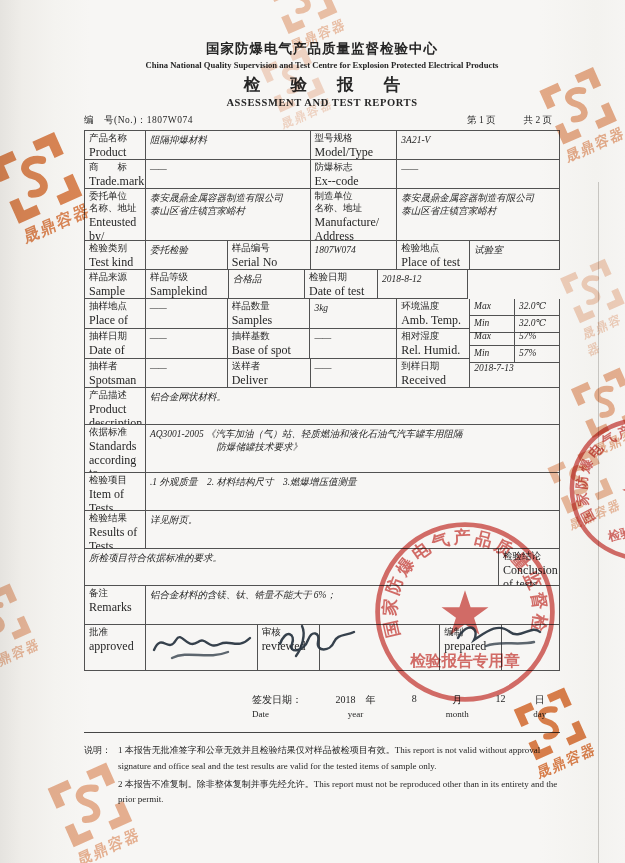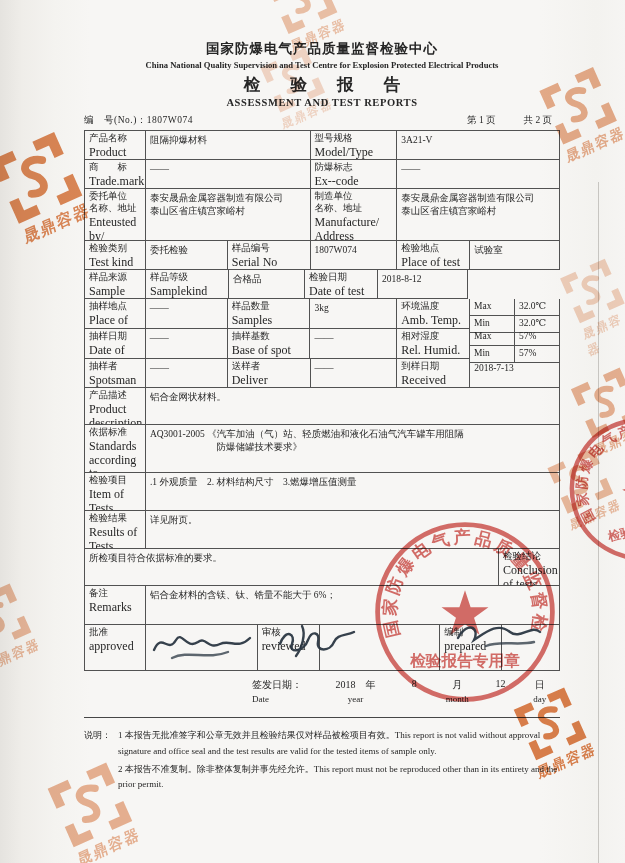--- a/index.html
+++ b/index.html
@@ -17,26 +17,26 @@
   .no-line{display:flex;justify-content:space-between;font-size:9.5px;margin-top:6px;align-items:center;}
   .no-left{letter-spacing:.5px;}
   .no-right{display:flex;gap:28px;padding-right:8px;}
   
   .tbl{border-top:1px solid #525252;border-left:1px solid #525252;margin-top:3px;}
   .row{display:flex;align-items:stretch;}
   .cell{box-sizing:border-box;border-right:1px solid #525252;border-bottom:1px solid #525252;
         padding:2px 4px;overflow:hidden;}
   .lbl .cn{font-size:9.5px;white-space:pre-line;line-height:1.25;}
   .lbl .en{font-size:12px;white-space:pre-line;line-height:1.15;margin-top:1px;}
-  .val{font-size:9.5px;line-height:1.35;white-space:pre-line;padding-top:3px;}
+  .val{font-size:9.5px;line-height:1.35;white-space:pre-line;padding-top:3px;font-style:italic;}
   .subcol{display:flex;flex-direction:column;box-sizing:border-box;}
   .subrow{display:flex;flex:1;}
   .subrow .cell{padding-top:1px;}
   
-  .dateline{margin-top:7px;margin-left:168px;display:flex;font-size:10px;}
+  .dateline{margin-top:22px;margin-left:168px;display:flex;font-size:10px;}
   .dl-g{text-align:center;}
   .dl-top{font-size:10px;}
   .dl-bot{font-size:9px;margin-top:2px;}
   .rule{border-top:1.5px solid #464646;margin-top:13px;}
   
   .notes{display:flex;margin-top:10px;font-size:9px;line-height:1.75;}
   .notes-label{width:34px;flex:none;}
   .notes-body p{margin:0 0 2px 0;}
   
   .wm{position:absolute;display:flex;flex-direction:column;align-items:center;z-index:2;

